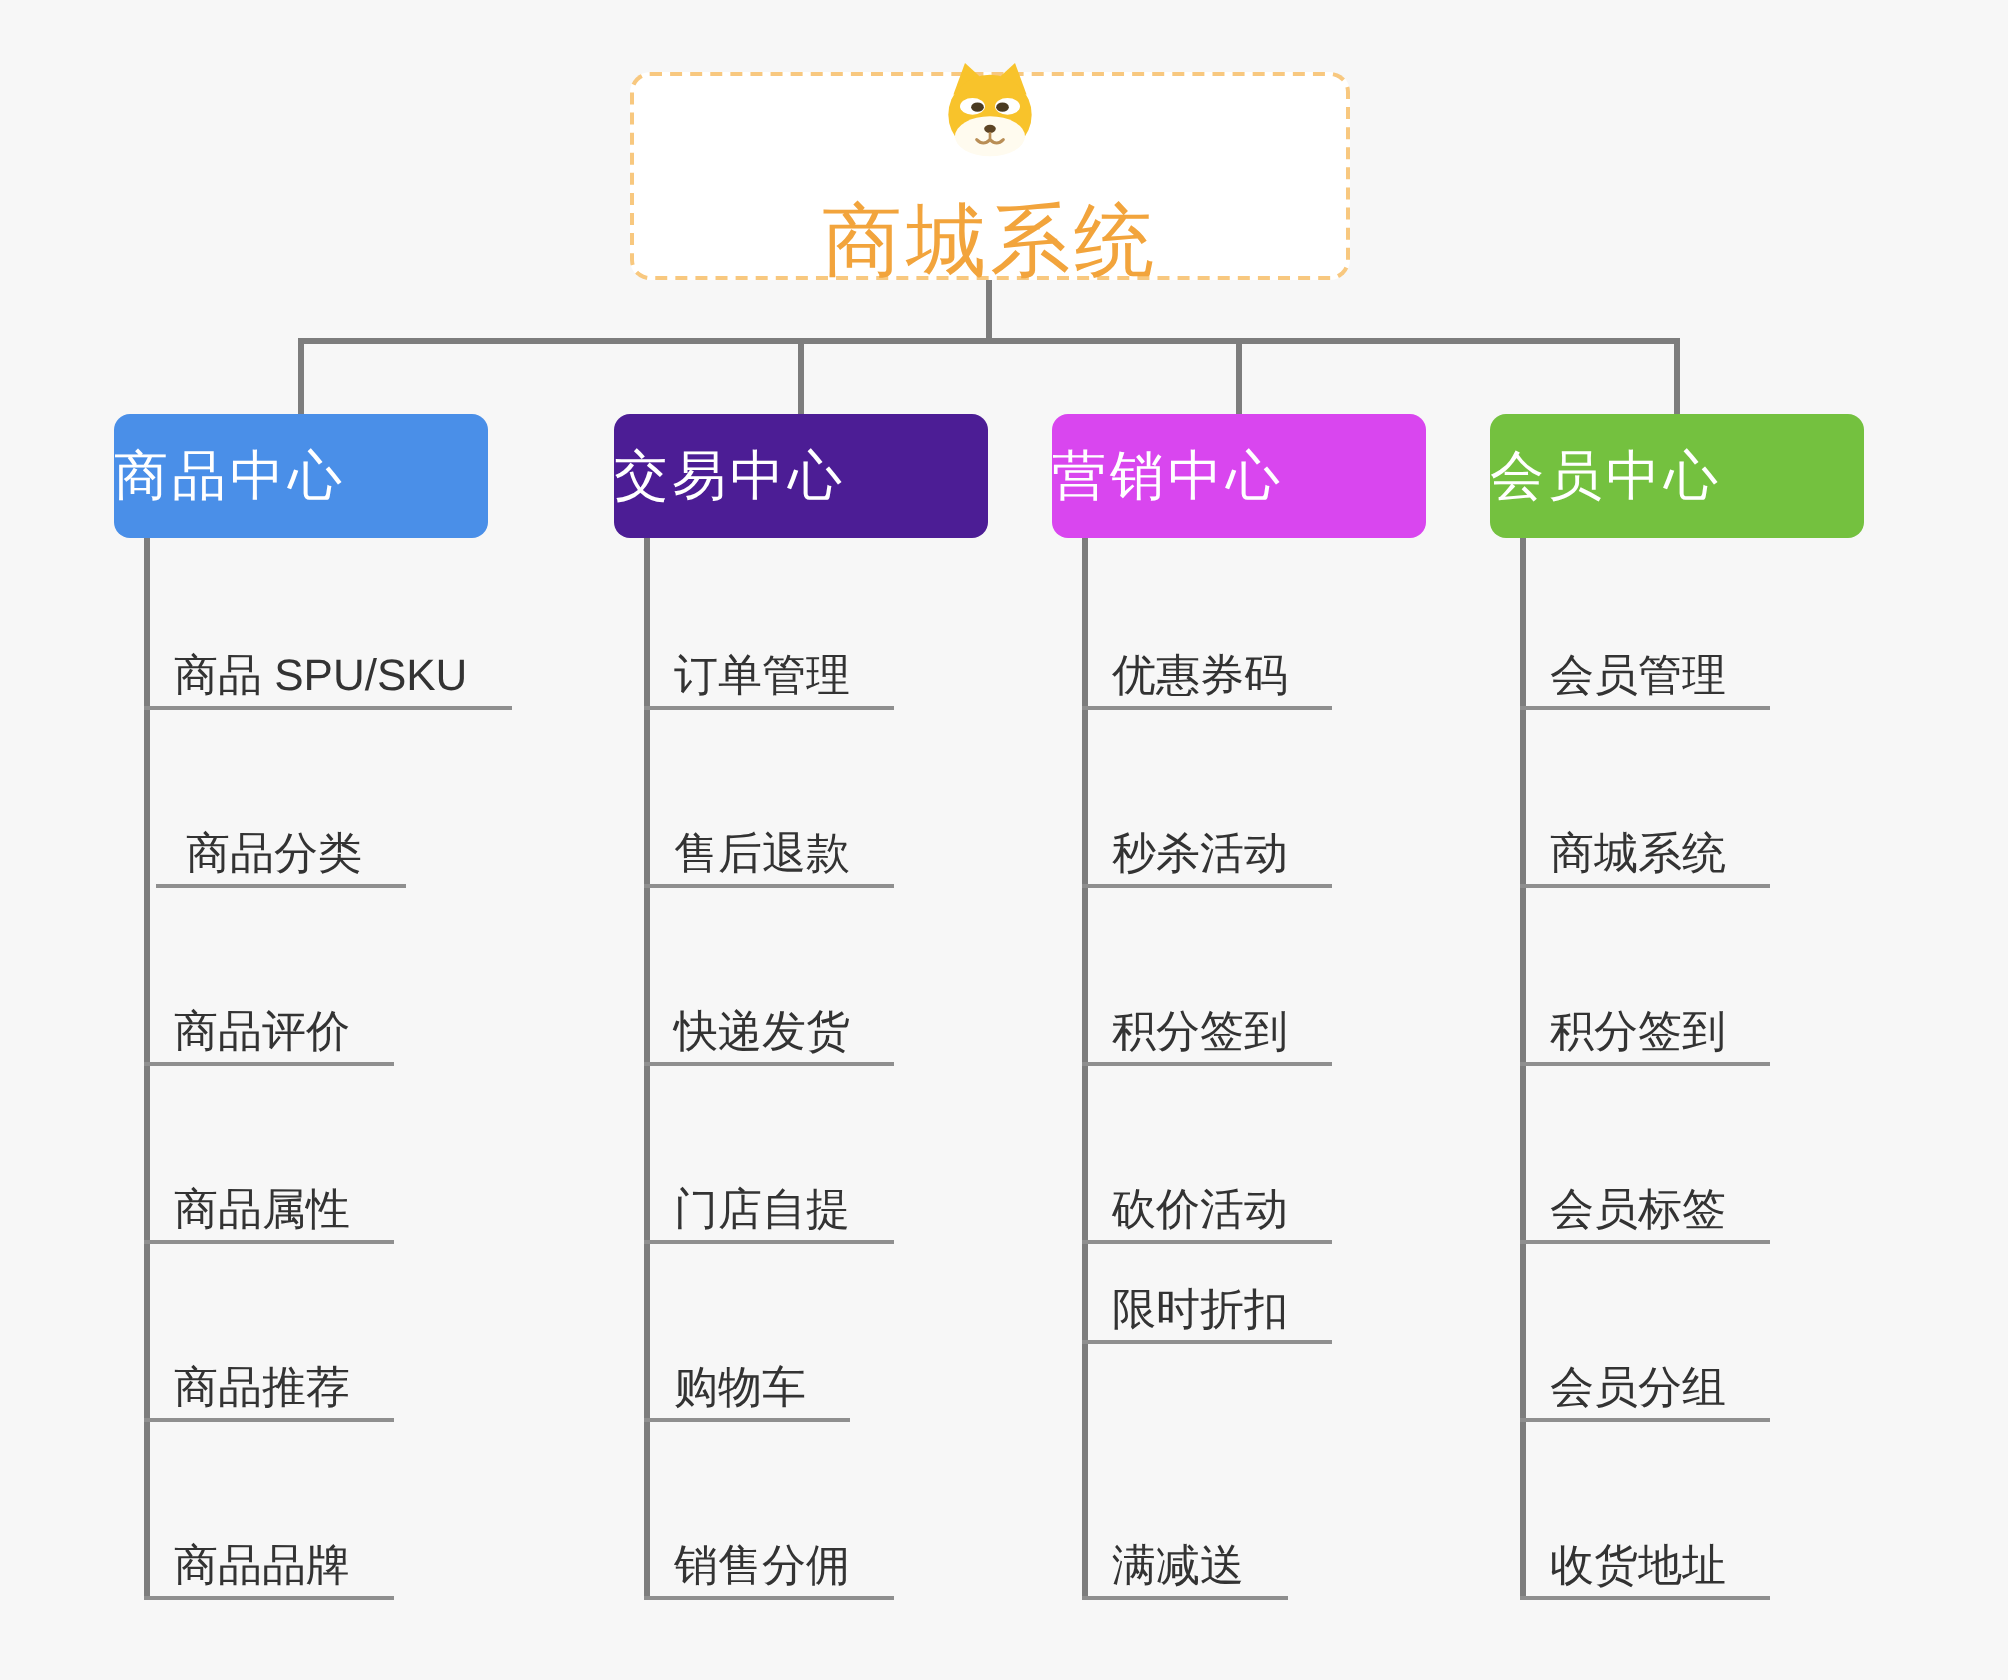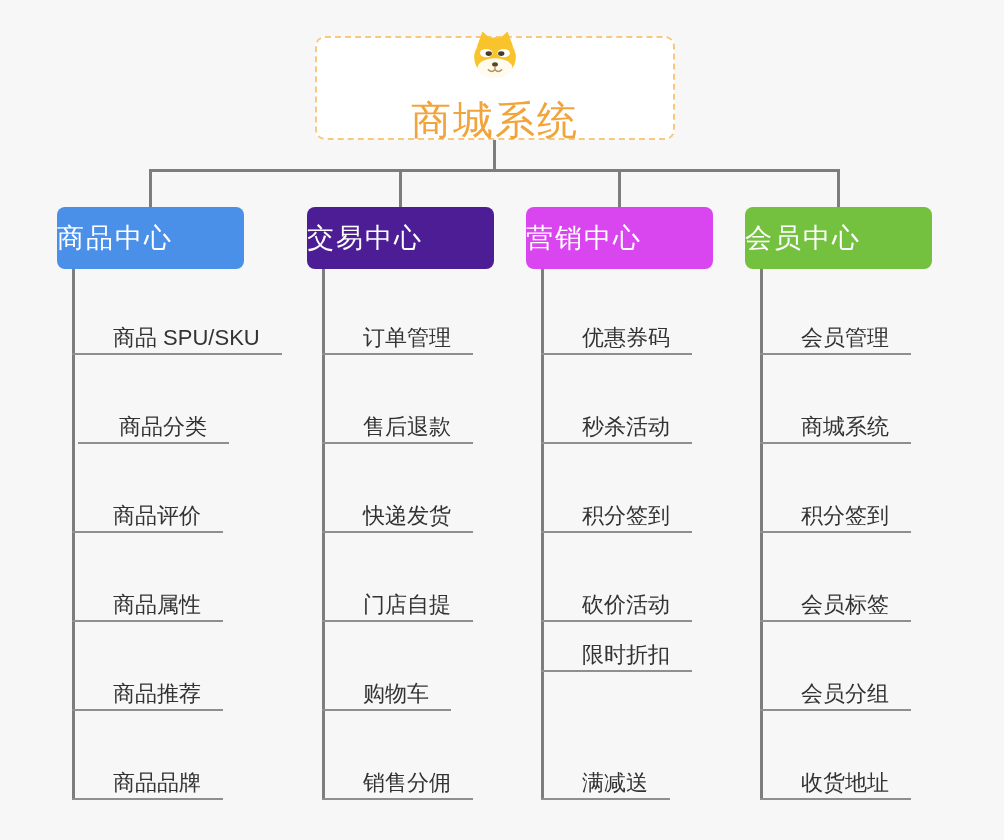--- a/index.html
+++ b/index.html
@@ -52,21 +52,21 @@
   .trunk{
     position:absolute;
     top:269px;
     width:3px;height:531px;
     background:var(--line,#7d7d7d);
   }
   .leaf{
     position:absolute;
     height:40px;
     box-sizing:border-box;
-    padding:10px 22px 0 41px;
+    padding:10px 22px 0 15px;
     border-bottom:2px solid var(--leafline,#8f8f8f);
     font-size:22px;
     line-height:26px;
     color:var(--leaftext,#333333);
     white-space:nowrap;
     width:max-content;
   }
 </style>
 </head>
 <body>

